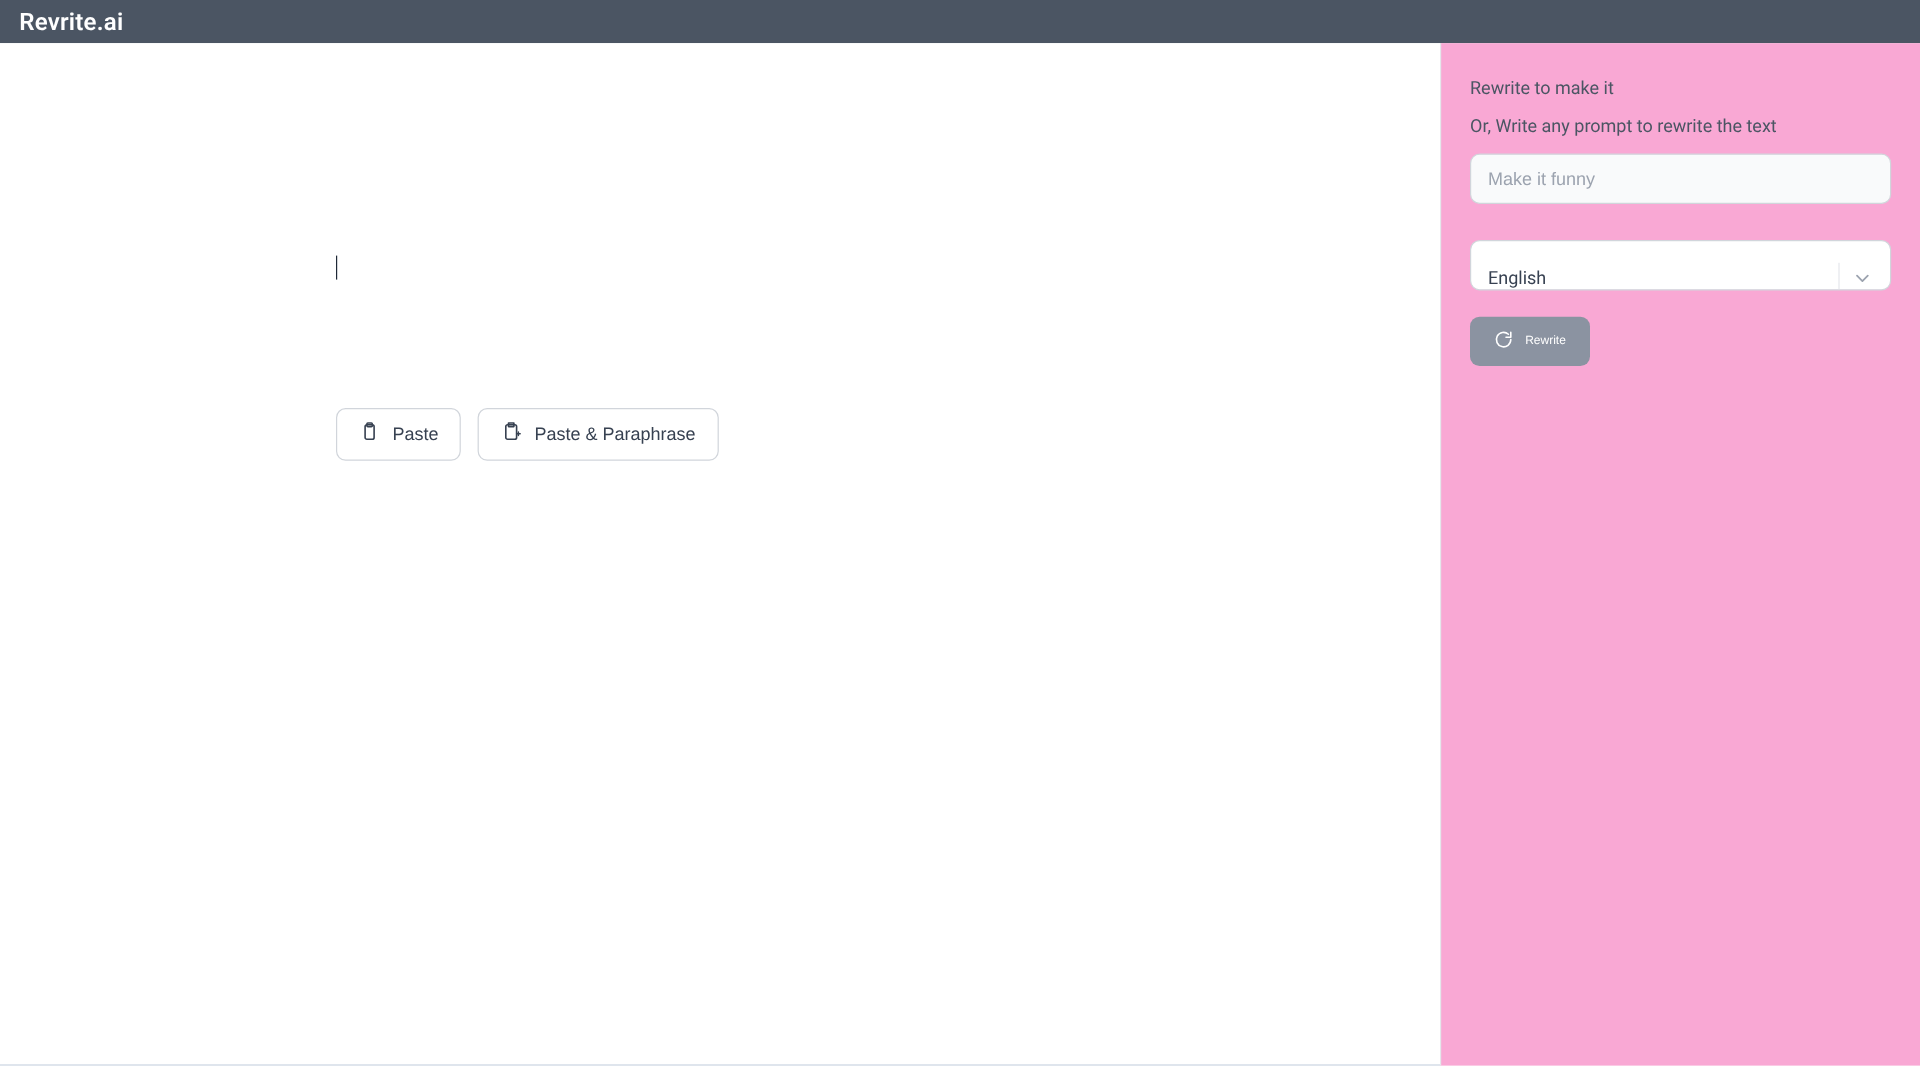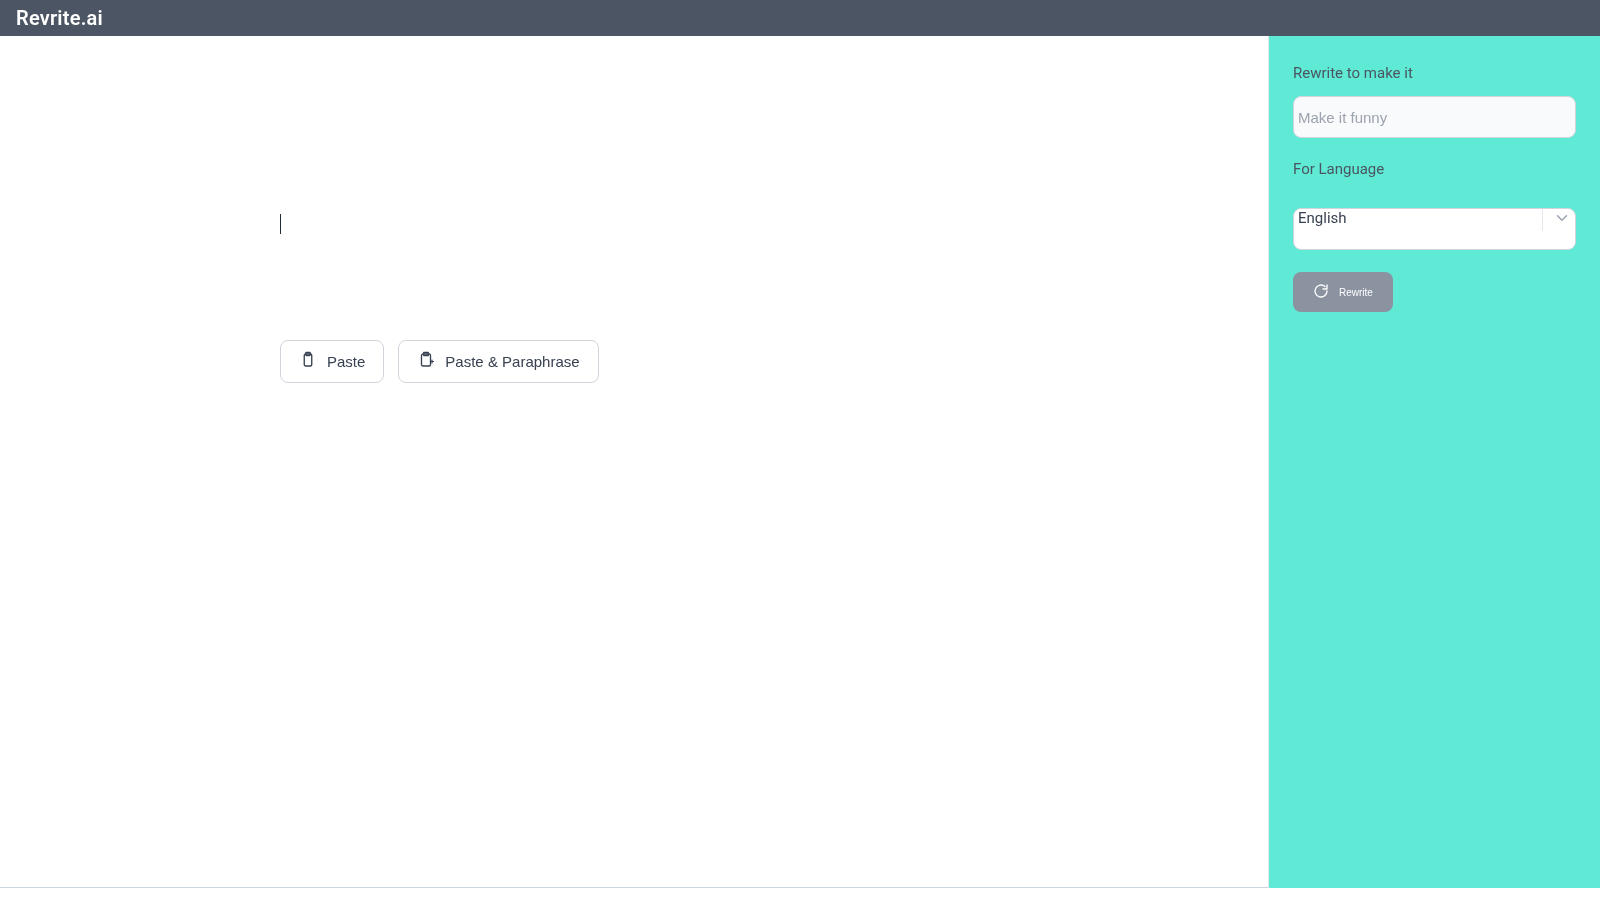--- a/index.html
+++ b/index.html
@@ -44,24 +44,24 @@
   .body {
     display: flex;
     height: calc(900px - 48px);
   }
   .editor-pane {
     flex: 1;
     position: relative;
     background: #ffffff;
   }
   .sidebar {
-    width: 332px;
+    width: 400px;
     border-left: 1px solid var(--border-light);
     padding: 28px 24px 24px 24px;
-    background: #5eead4;
+    background: #f9a8d4;
   }
 
   
   .editor-placeholder-wrap {
     position: absolute;
     top: 176px;
     left: 280px;
     right: 60px;
   }
   .editor-placeholder {
@@ -125,30 +125,30 @@
   }
 
   .field {
     margin-bottom: 22px;
   }
   .text-input, .select {
     width: 100%;
     height: 42px;
     border: 1px solid var(--border);
     border-radius: 8px;
-    padding: 0 4px;
+    padding: 0 14px;
     font-size: 15px;
     background: var(--input-bg);
     color: var(--text-dark);
   }
   .text-input::placeholder { color: var(--text-muted); }
   .select {
     background: #ffffff;
     display: flex;
-    align-items: flex-start;
+    align-items: flex-end;
     justify-content: space-between;
     cursor: pointer;
     margin-top: 30px;
   }
   .select-divider {
     width: 1px;
     height: 22px;
     background: var(--border-light);
     margin: 0 10px 0 auto;
   }
@@ -223,25 +223,25 @@
     </div>
 
     <div class="footer-line"></div>
   </div>
 
   <div class="sidebar">
 
     <div class="section-label">Rewrite to make it</div>
 
     <div class="field">
+      <div class="section-label">Or, Write any prompt to rewrite the text</div>
       <input class="text-input" type="text" placeholder="Make it funny" style="">
     </div>
 
     <div class="field">
-      <div class="section-label">For Language</div>
       <div class="select">
         <span>English</span>
         <span class="select-divider"></span>
         <span class="chev">
           <svg viewBox="0 0 24 24" fill="none" stroke-width="2" stroke-linecap="round" stroke-linejoin="round">
             <polyline points="6 9 12 15 18 9"></polyline>
           </svg>
         </span>
       </div>
     </div>

